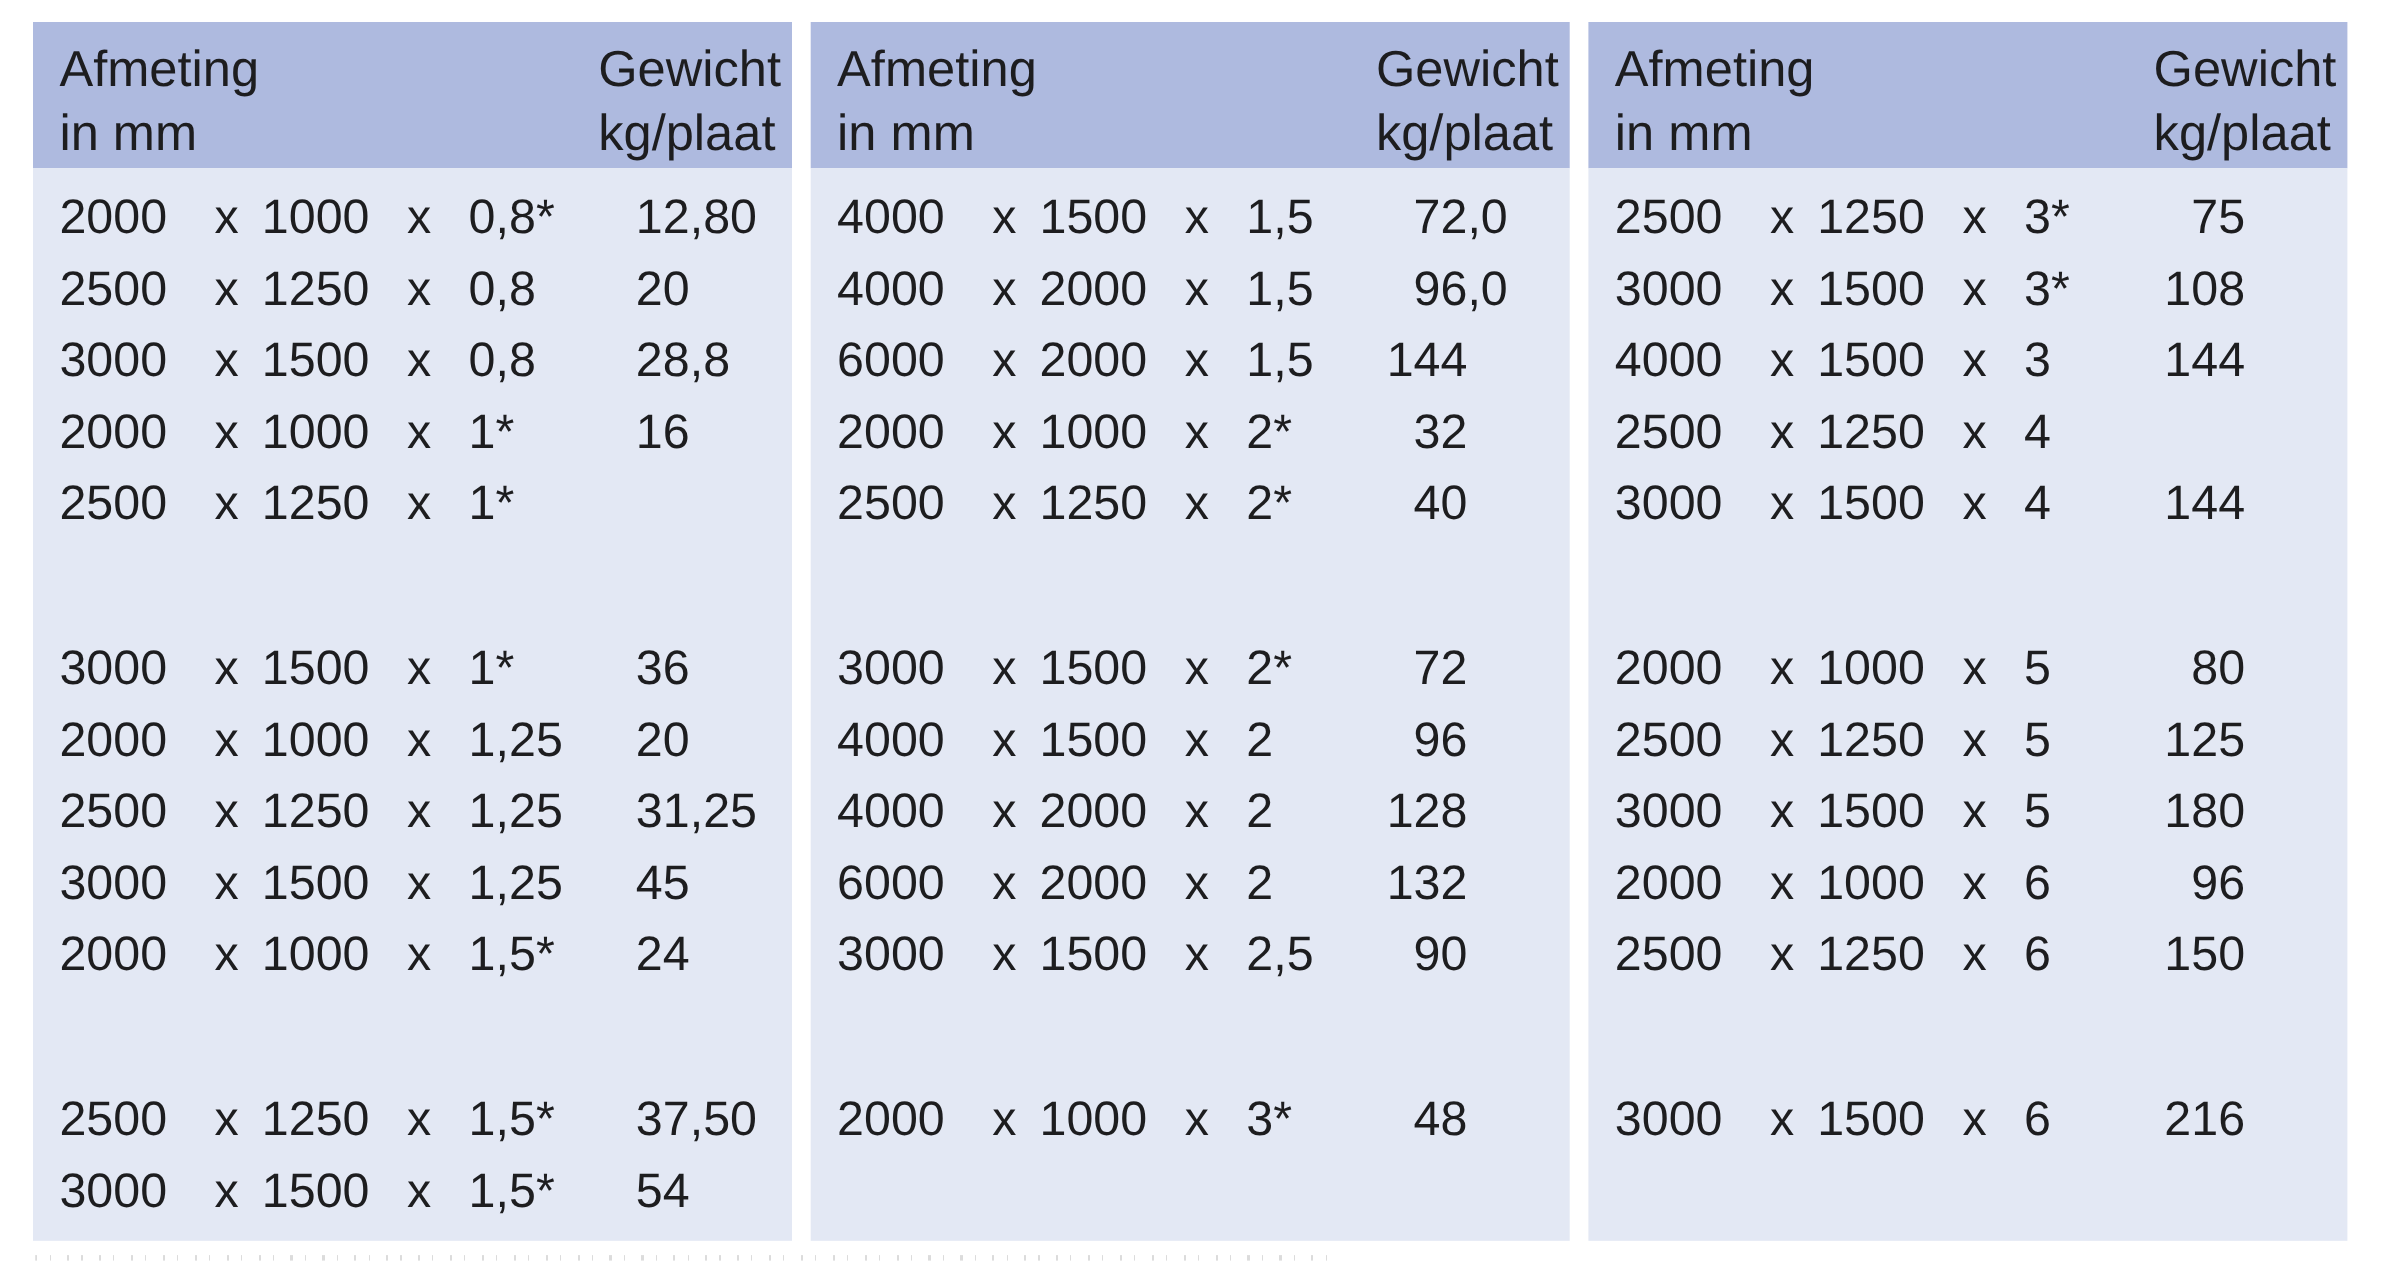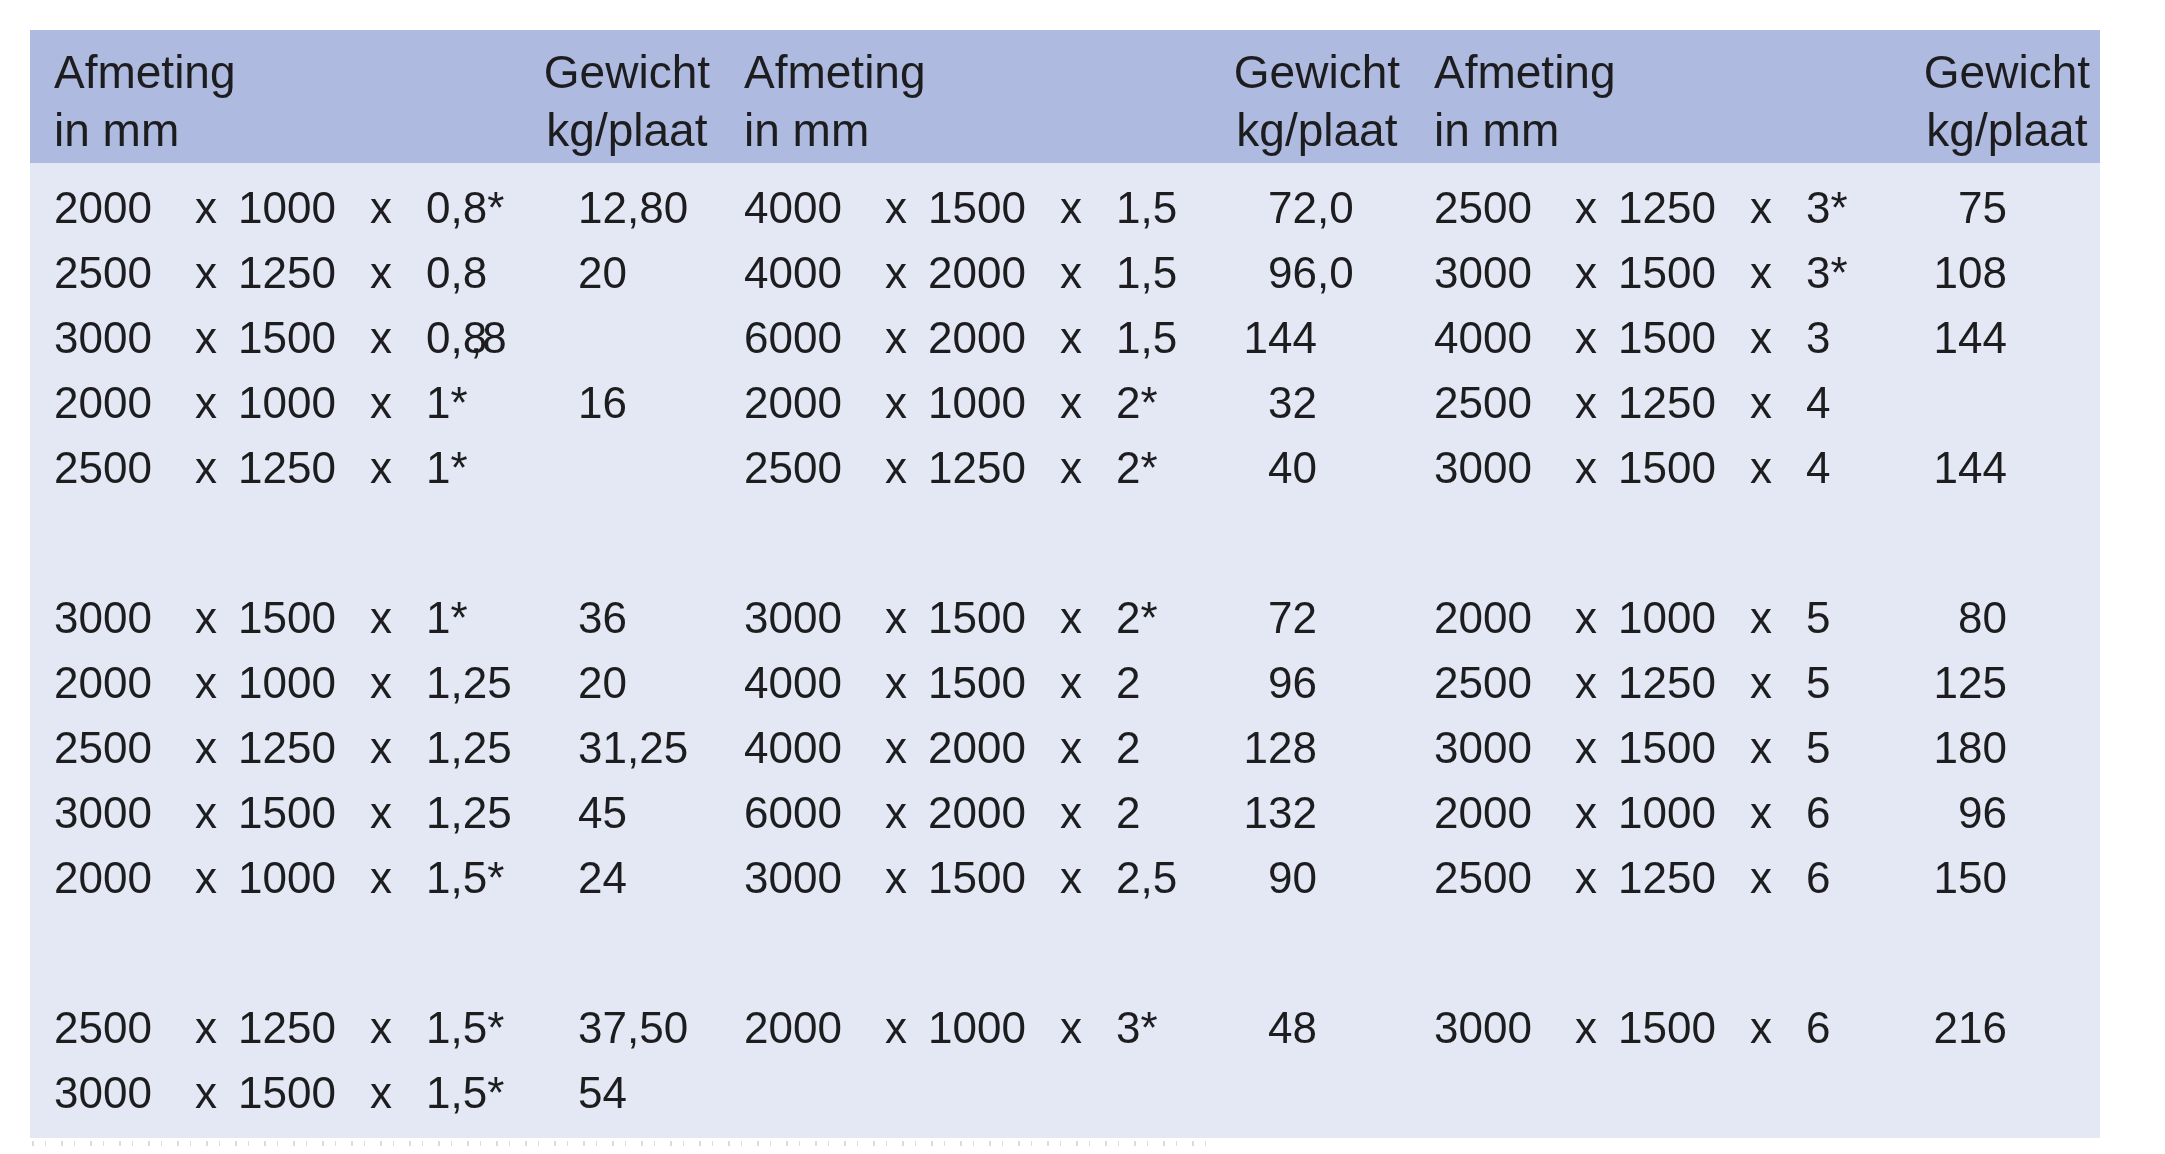--- a/index.html
+++ b/index.html
@@ -13,37 +13,37 @@
   html,body{background:var(--page-bg)}
   .page{
     position:relative;
     width:2165px;height:1154px;
     background:var(--page-bg);
     overflow:hidden;
     font-family:"Liberation Sans",sans-serif;
     color:var(--text);
   }
   .tables-row{
-    position:absolute;left:30px;top:30px;
-    display:flex;gap:0;
+    position:absolute;left:30px;top:20px;
+    display:flex;gap:17px;
   }
   .table{
     width:690px;height:1108px;
     display:flex;flex-direction:column;
   }
   .thead{
     height:133px;
     background:var(--header-bg);
     padding:13px 10px 0 24px;
     display:flex;justify-content:space-between;
     font-size:46px;line-height:58px;
     white-space:nowrap;
   }
   .th-dim span,.th-w span{display:block}
-  .th-w{text-align:center}
+  .th-w{text-align:left}
   .tbody{
     flex:1;
     background:var(--body-bg);
     padding-top:12px;
     overflow:hidden;
   }
   .row{
     height:65px;
     display:flex;align-items:center;
     padding:0 20px 0 24px;
@@ -113,20 +113,21 @@
     </span>
   </div>
 
   <div class="row">
     <span class="c n1">3000</span>
     <span class="c x1 xsep">x</span>
     <span class="c n2">1500</span>
     <span class="c x2 xsep">x</span>
     <span class="c n3">0,8</span>
     <span class="w">
+      <span class="wi">28</span>
       <span class="wd">,8</span>
     </span>
   </div>
 
   <div class="row">
     <span class="c n1">2000</span>
     <span class="c x1 xsep">x</span>
     <span class="c n2">1000</span>
     <span class="c x2 xsep">x</span>
     <span class="c n3">1*</span>

